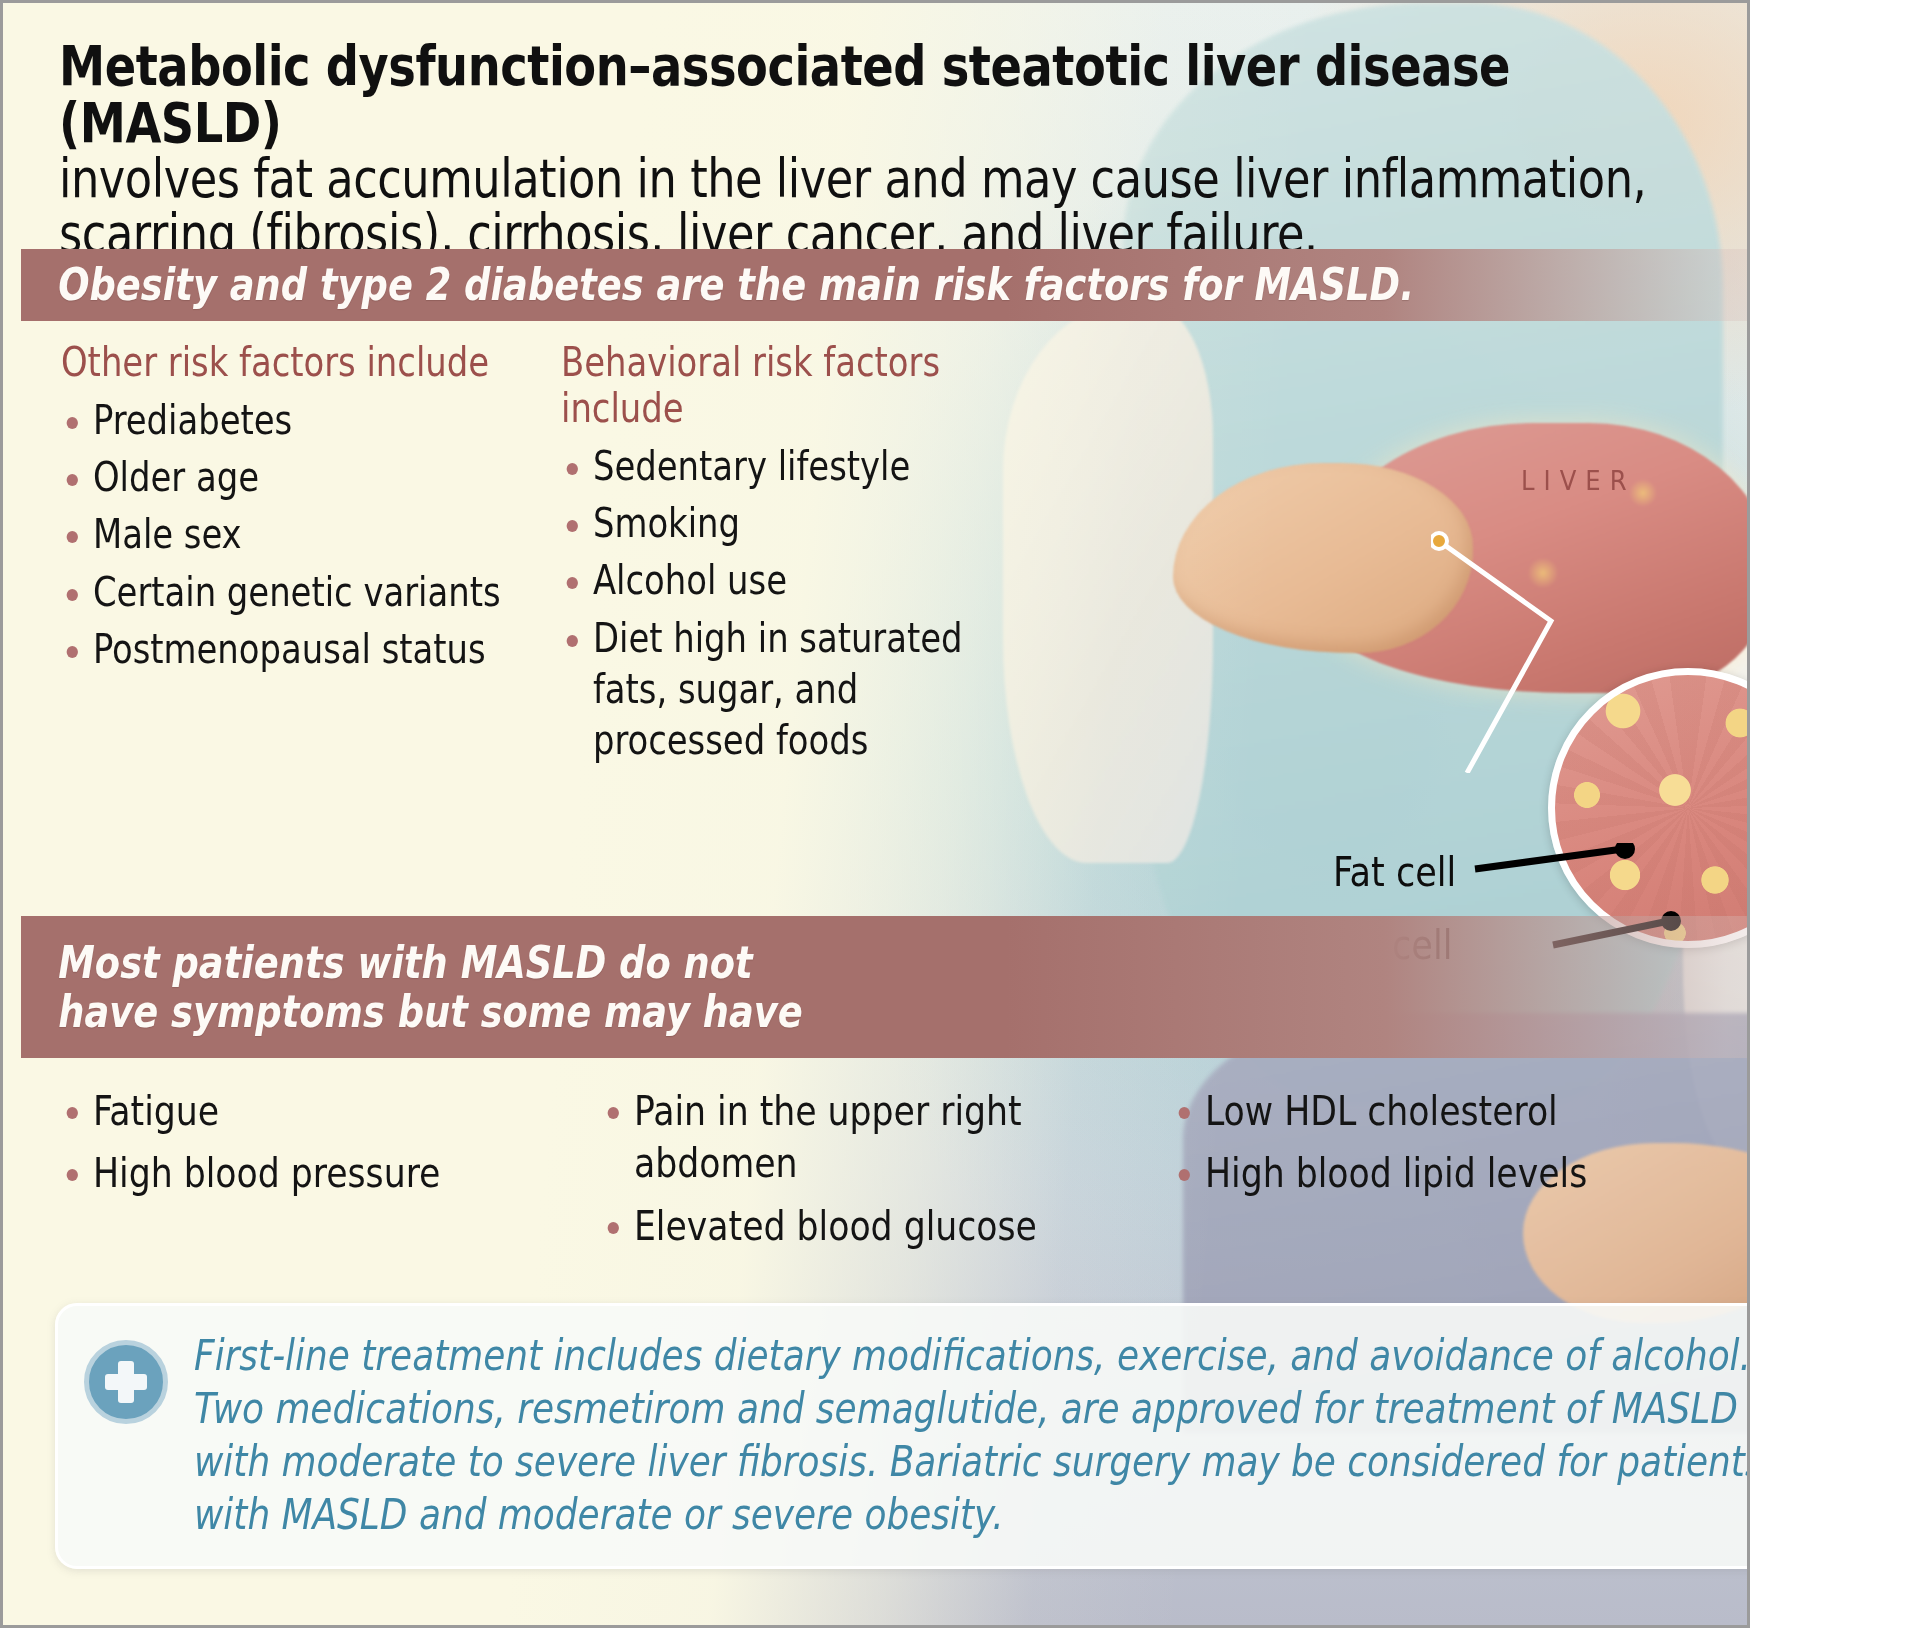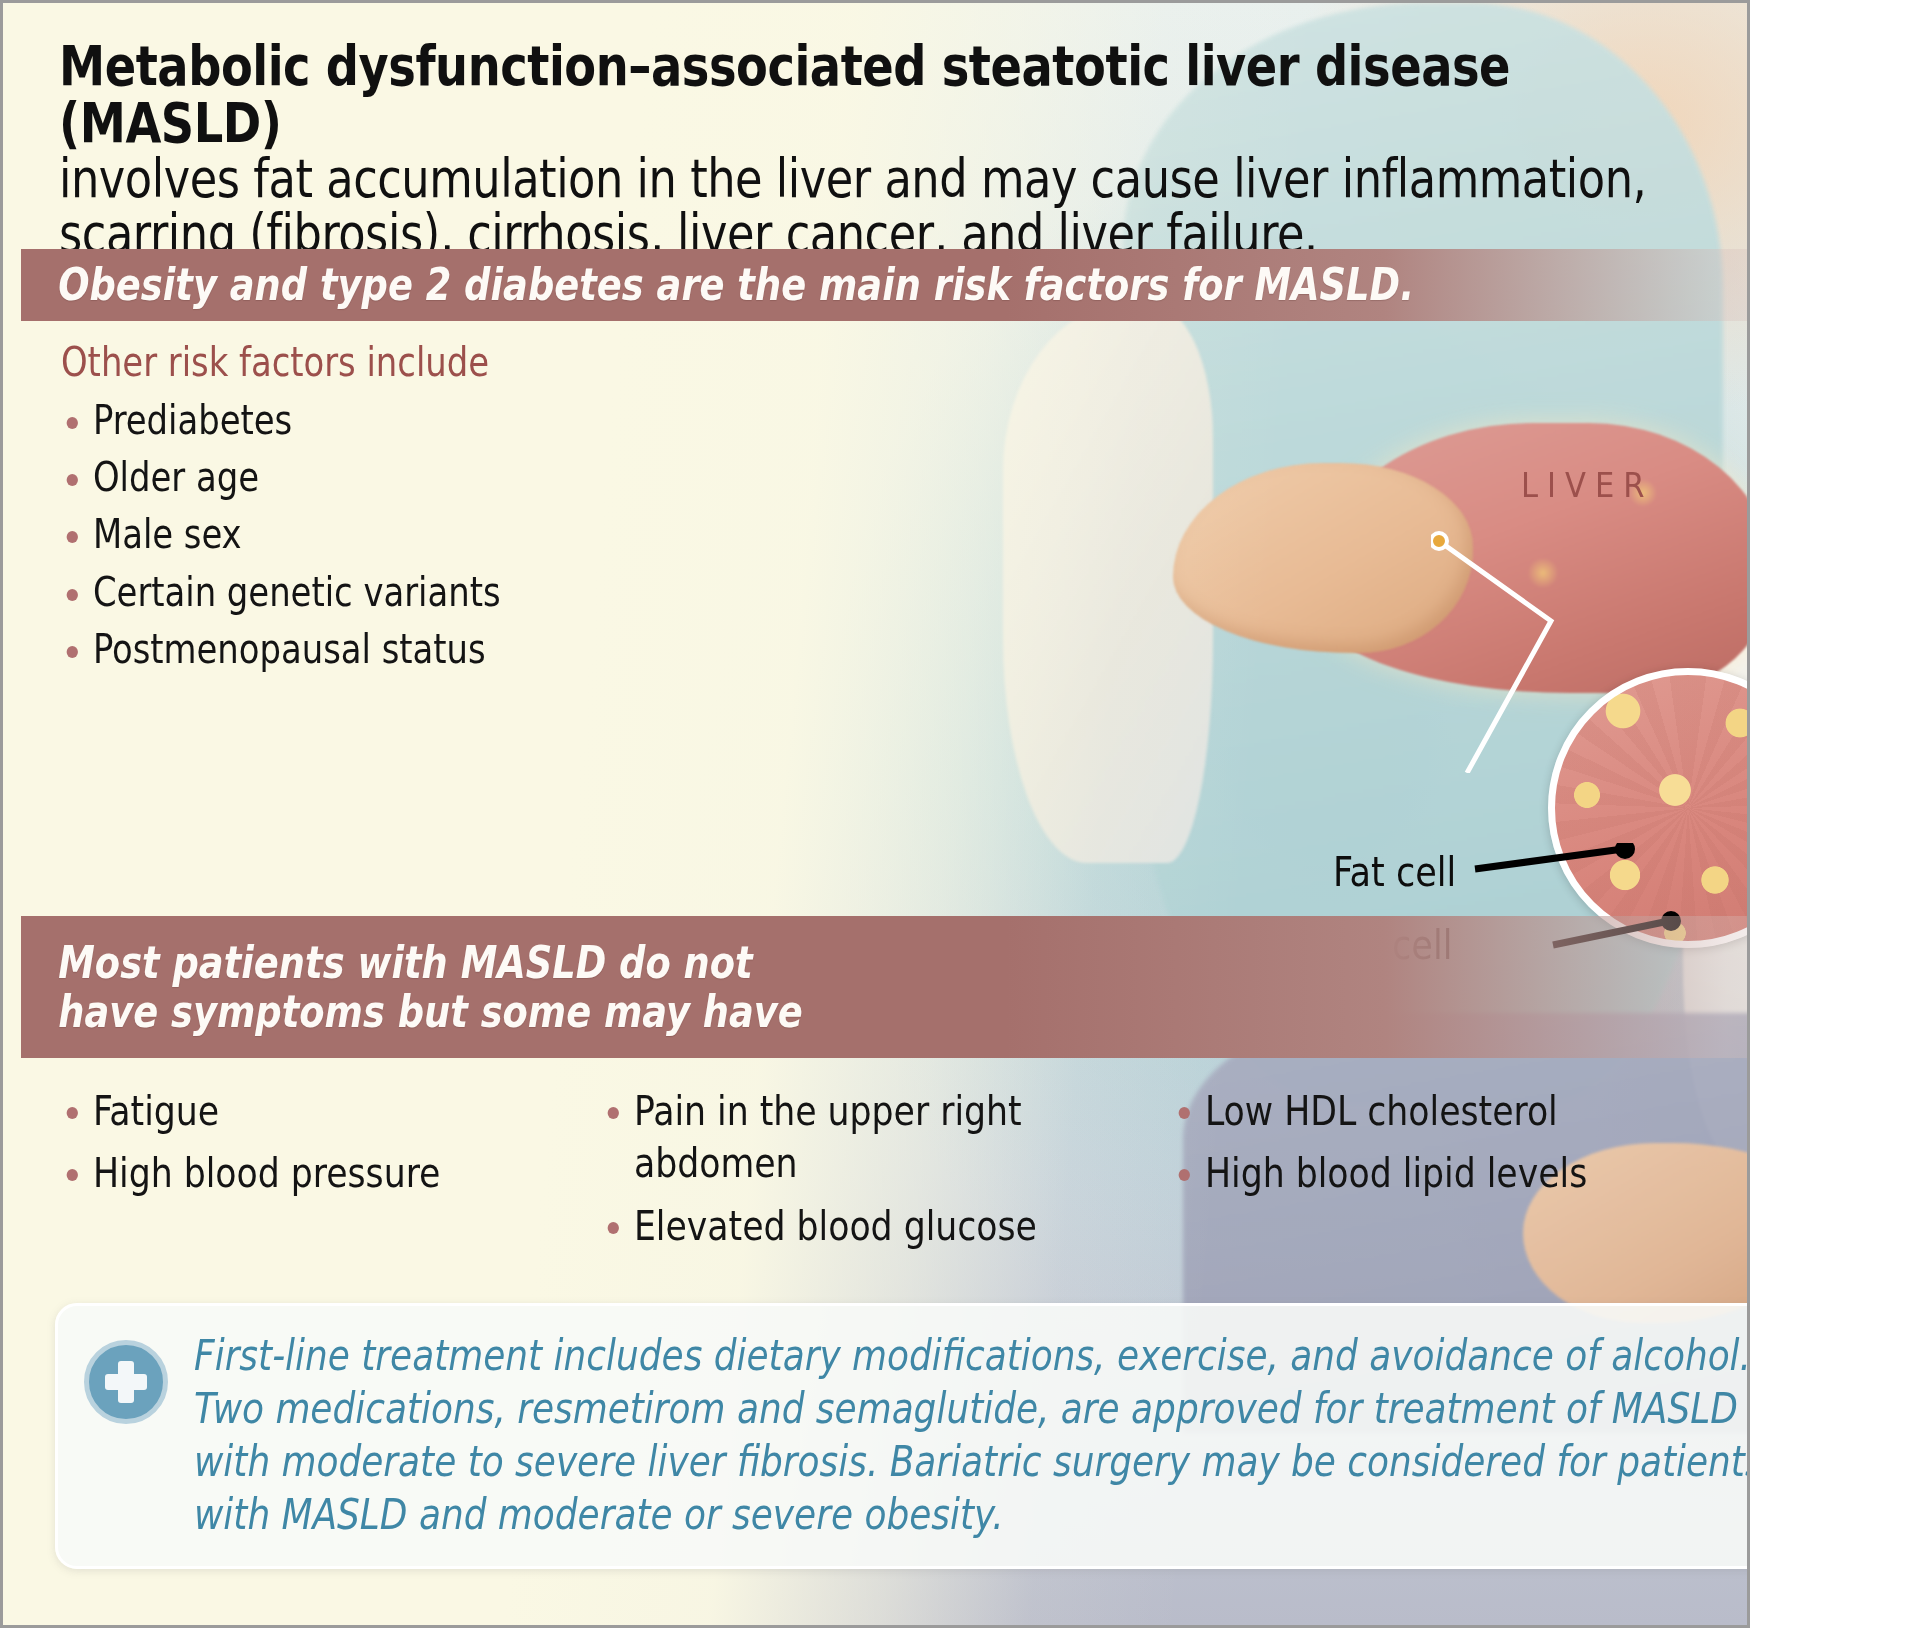--- a/index.html
+++ b/index.html
@@ -154,21 +154,21 @@
   }
 
   #risk-cols { position: absolute; left: 58px; top: 336px; display: flex; gap: 30px; }
   #risk-cols .col-a { width: 470px; }
   #risk-cols .col-b { width: 430px; }
 
   
   #liver-label {
     position: absolute; left: 1518px; top: 462px;
     font-family: "Liberation Sans Narrow", "DejaVu Sans Condensed", "Liberation Sans", sans-serif;
-    font-size: 34px; letter-spacing: 9px; color: #9c504c;
+    font-size: 27px; letter-spacing: 9px; color: #9c504c;
   }
   .callout {
     position: absolute;
     font-family: "Liberation Sans Narrow", "DejaVu Sans Condensed", "Liberation Sans", sans-serif;
     font-size: 41px; color: #0d0d0d;
     transform: scaleX(.95); transform-origin: left center;
   }
   #callout-fat { left: 1330px; top: 845px; }
   #callout-liver-cell { left: 1292px; top: 918px; }
 
@@ -248,20 +248,29 @@
 
   <div id="risk-cols">
     <div class="col-a">
       <div class="col-head">Other risk factors include</div>
       <ul class="bullets">
         <li>Prediabetes</li>
         <li>Older age</li>
         <li>Male sex</li>
         <li>Certain genetic variants</li>
         <li>Postmenopausal status</li>
+      </ul>
+    </div>
+    <div class="col-b">
+      <div class="col-head">Behavioral risk factors include</div>
+      <ul class="bullets">
+        <li>Sedentary lifestyle</li>
+        <li>Smoking</li>
+        <li>Alcohol use</li>
+        <li>Diet high in saturated fats, sugar, and processed foods</li>
       </ul>
     </div>
   </div>
 
   <div id="liver-label">LIVER</div>
   <div class="callout" id="callout-fat">Fat cell</div>
   <div class="callout" id="callout-liver-cell">Liver cell</div>
 
   <div class="band" id="band-symptoms">
     <div class="band-text">

